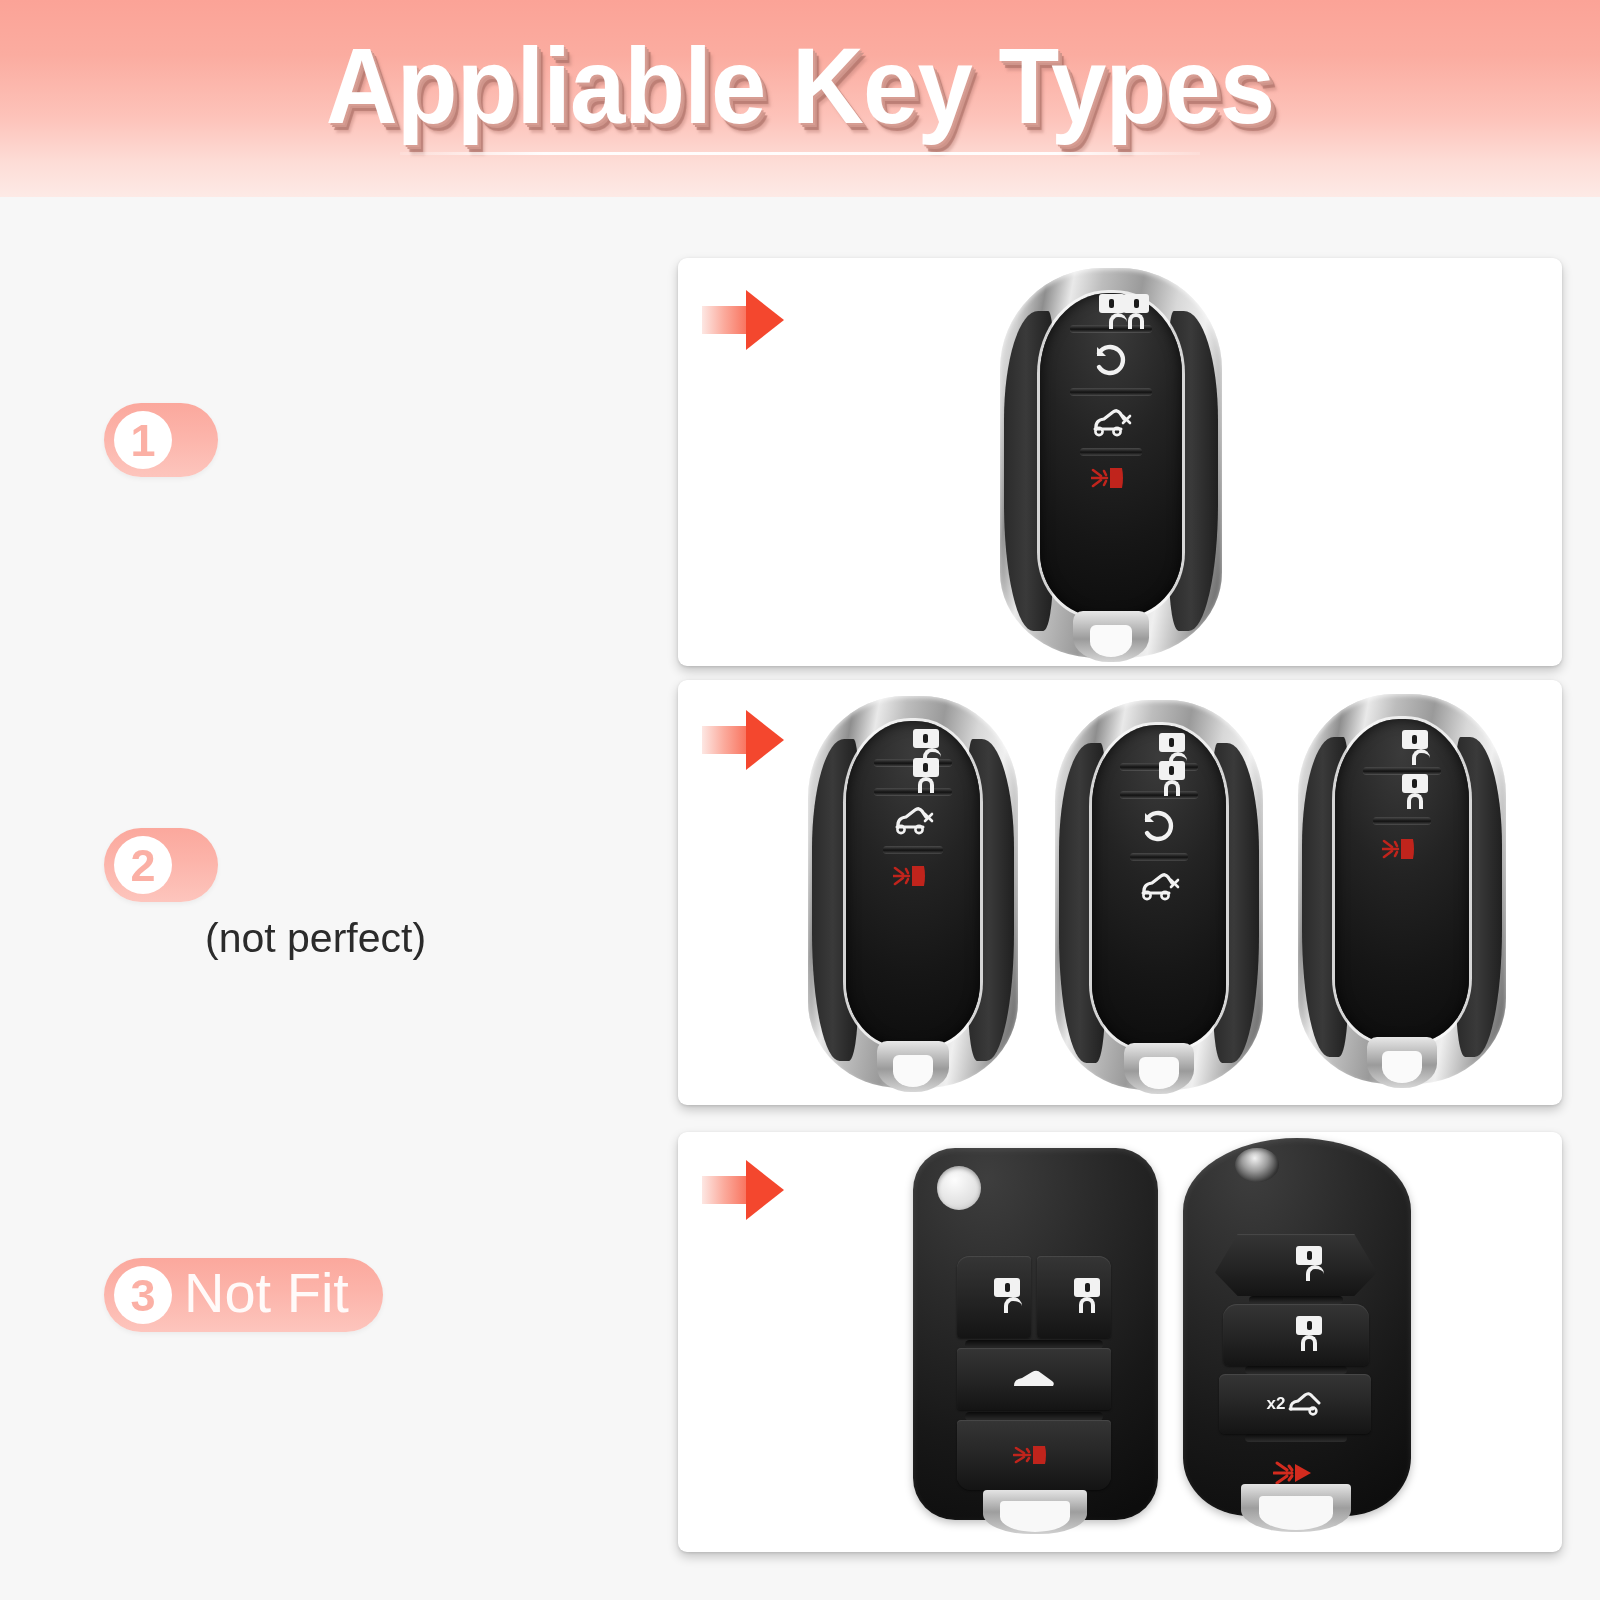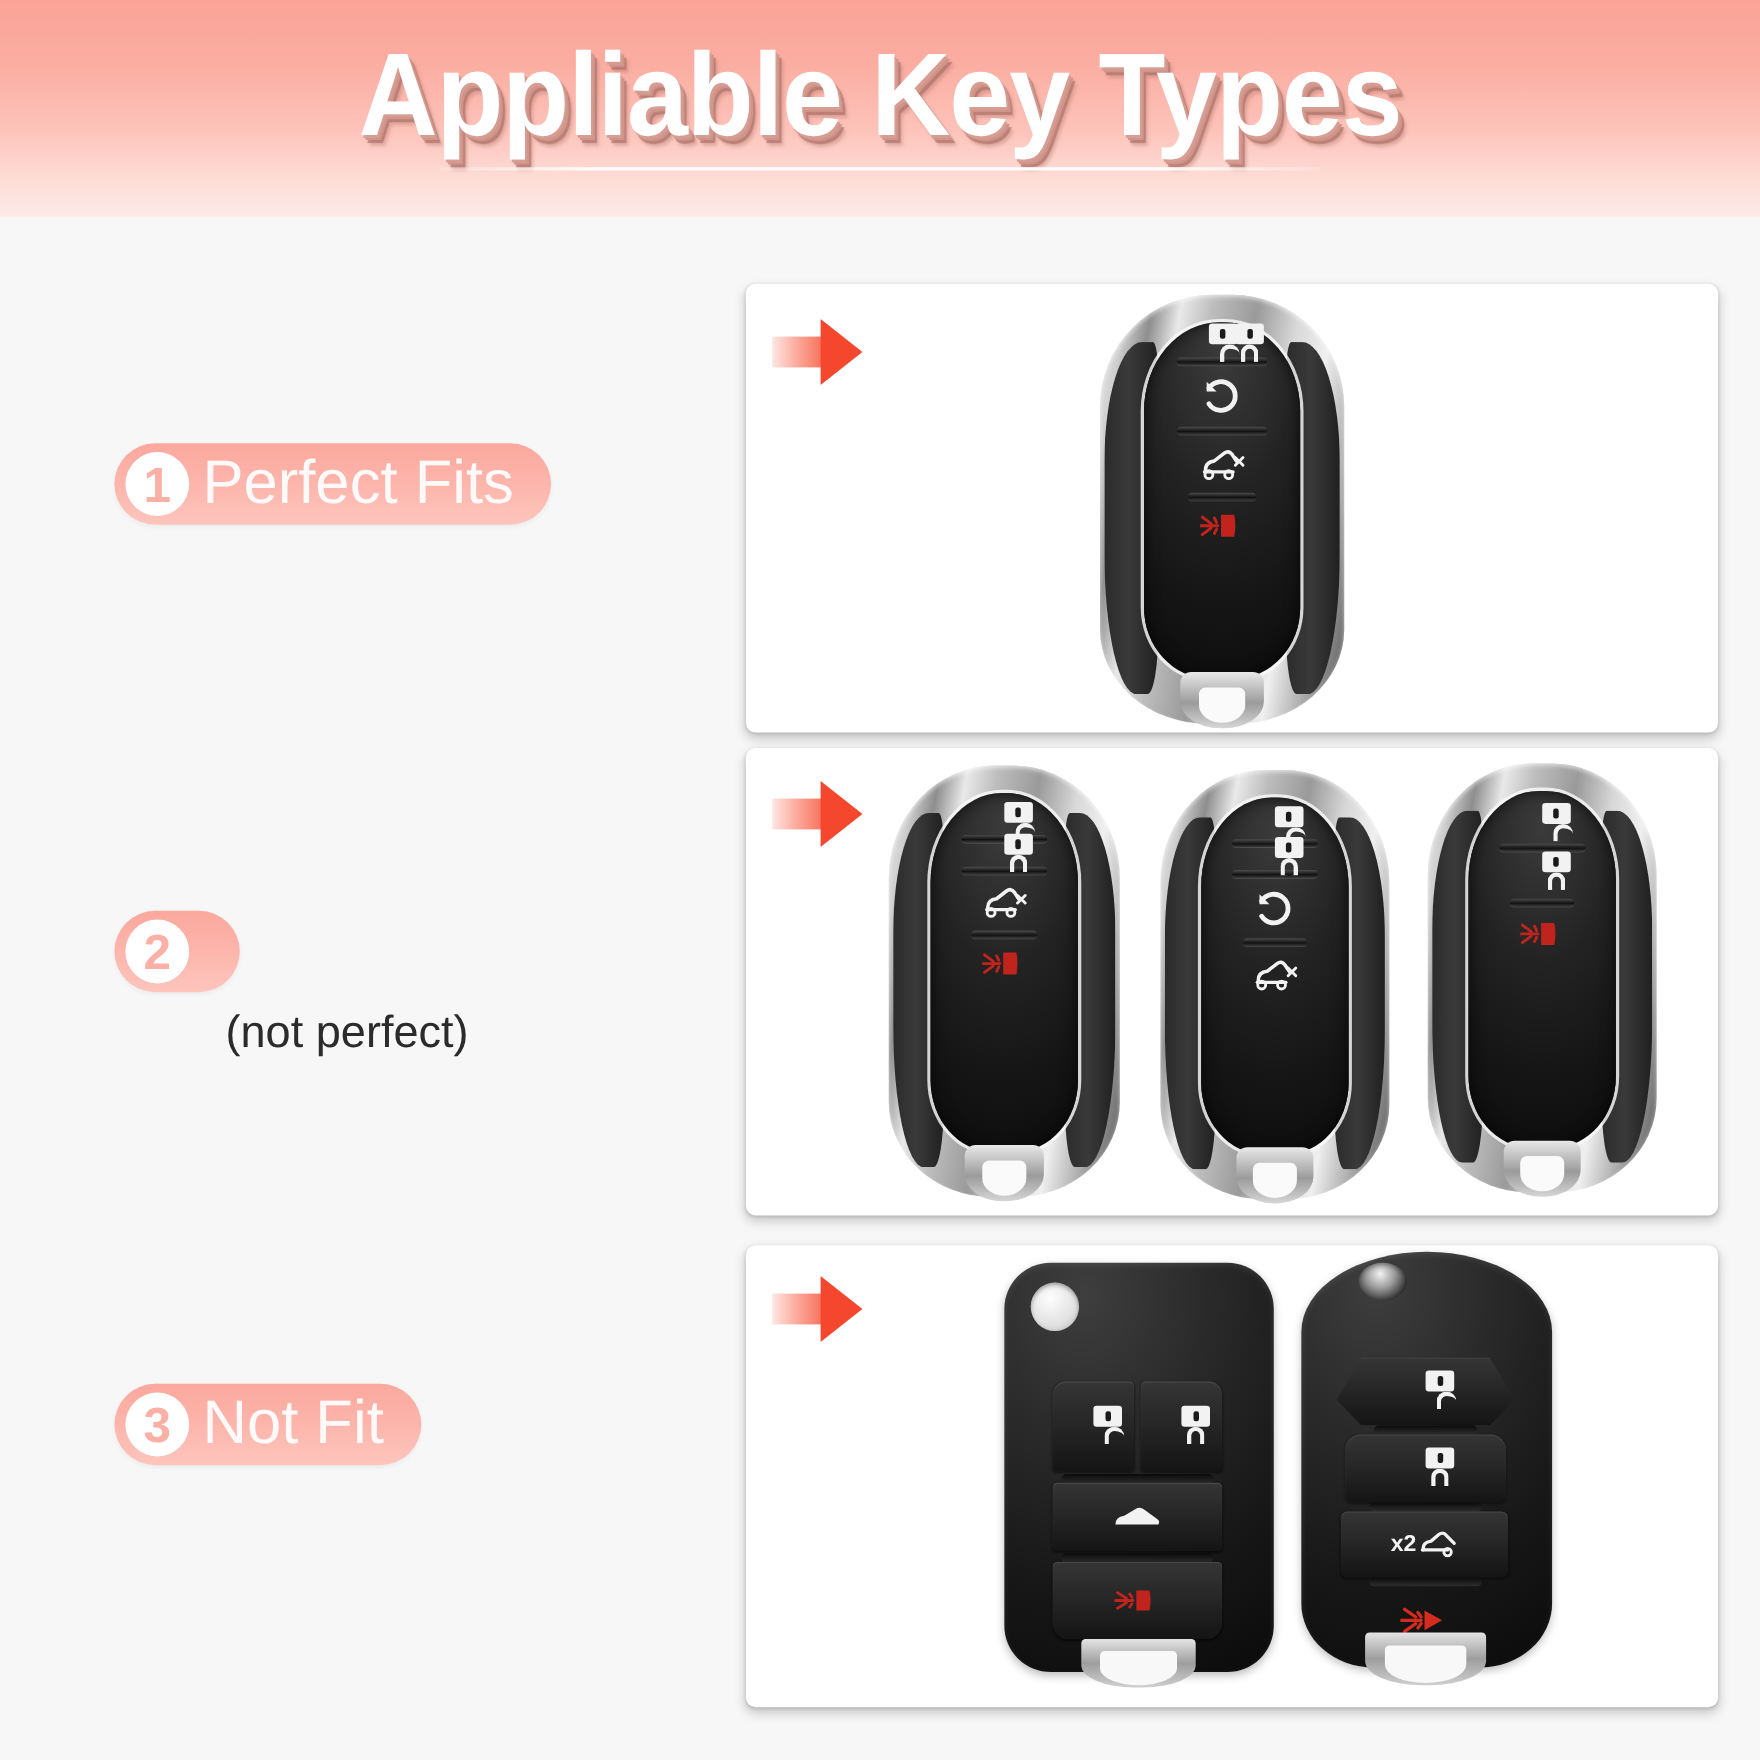--- a/index.html
+++ b/index.html
@@ -183,33 +183,32 @@
   .fbtn{
     position:absolute;
     background:linear-gradient(180deg,#353535 0%,#262626 48%,#141414 100%);
     display:flex;align-items:center;justify-content:center;
     box-shadow:inset 0 1px 1px rgba(255,255,255,.10),0 1px 2px rgba(0,0,0,.5);
   }
   .fgap{
     position:absolute;height:9px;border-radius:5px;
     background:linear-gradient(180deg,#0a0a0a,#2e2e2e);
   }
-  .x2{color:#f4f4f4;font-size:21px;font-weight:bold;margin-right:2px;}
+  .x2{color:#f4f4f4;font-size:17px;font-weight:bold;margin-right:2px;}
 </style>
 </head>
 <body>
 
 <div class="banner">
   <div class="banner-title">Appliable Key Types</div>
   <div class="banner-rule"></div>
 </div>
 
 <div class="pill" style="left:104px;top:403px;">
   <div class="pill-num">1</div>
-  <div class="pill-text">Perfect Fits</div>
 </div>
 
 <div class="pill" style="left:104px;top:828px;">
   <div class="pill-num">2</div>
 </div>
 <div class="pill-sub" style="left:205px;top:915px;">(not perfect)</div>
 
 <div class="pill" style="left:104px;top:1258px;">
   <div class="pill-num">3</div>
   <div class="pill-text">Not Fit</div>

